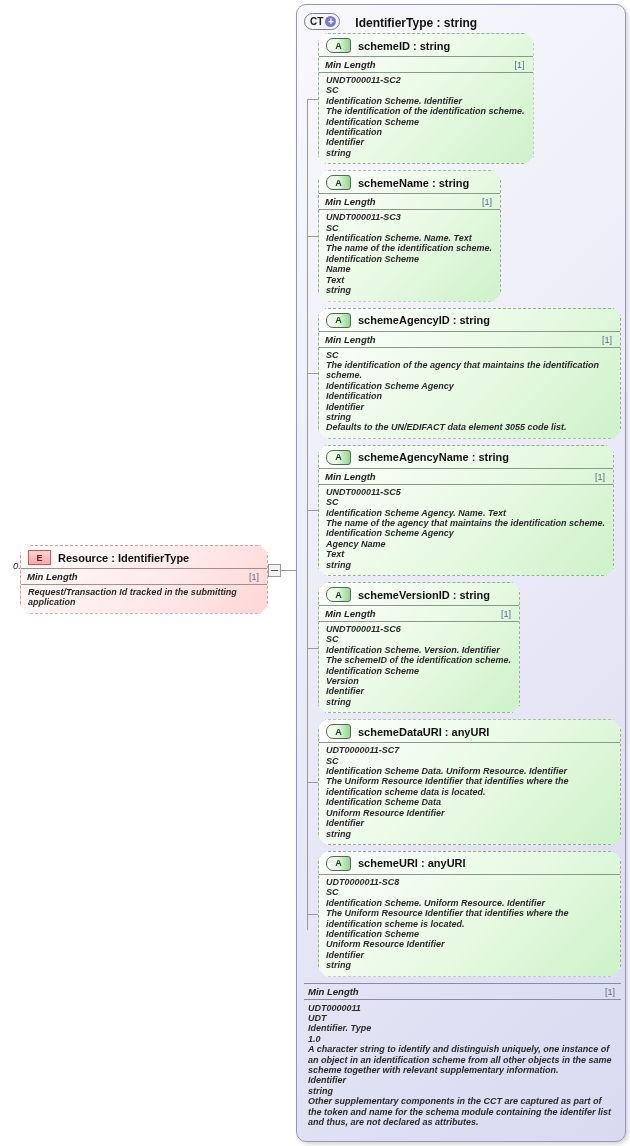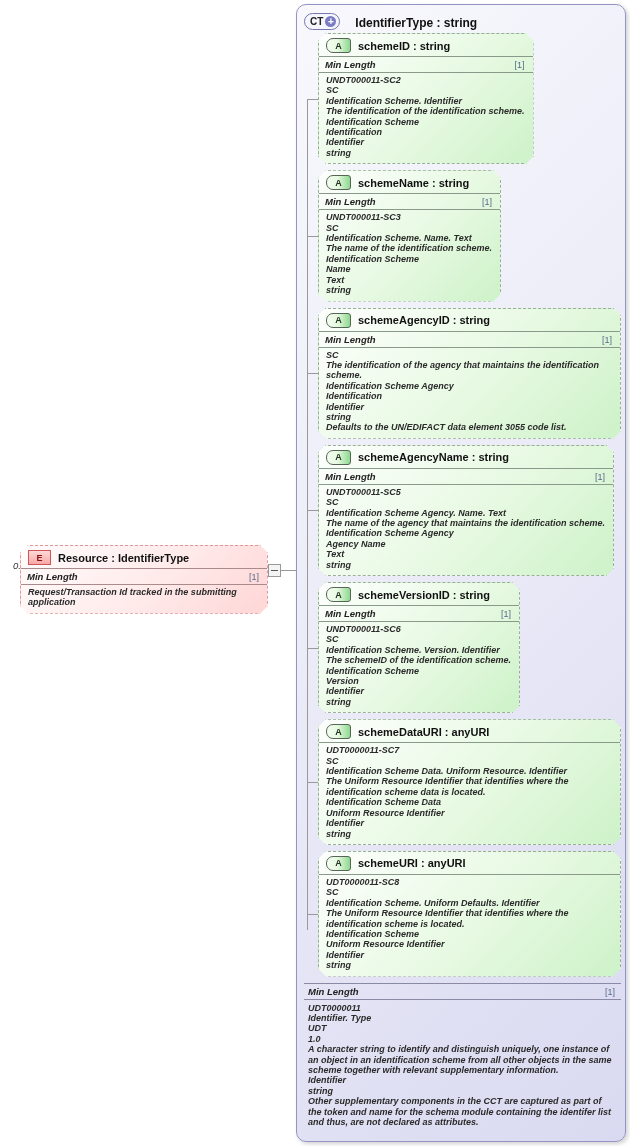--- a/index.html
+++ b/index.html
@@ -255,40 +255,40 @@
   <div class="attr-row">
     <div class="attr-box">
       <div class="box-header">
         <span class="a-pill">A</span>
         <span class="box-title">schemeURI : anyURI</span>
       </div>
 
       <div class="annotation">
               <div class="ann-line">UDT0000011-SC8</div>
               <div class="ann-line">SC</div>
-              <div class="ann-line">Identification Scheme. Uniform Defaults. Identifier</div>
+              <div class="ann-line">Identification Scheme. Uniform Resource. Identifier</div>
               <div class="ann-line">The Uniform Resource Identifier that identifies where the identification scheme is located.</div>
               <div class="ann-line">Identification Scheme</div>
               <div class="ann-line">Uniform Resource Identifier</div>
               <div class="ann-line">Identifier</div>
               <div class="ann-line">string</div>
             </div>
     </div>
   </div>
 </div>
 
     <div class="type-bottom">
       <div class="facet-row type-facet">
         <span class="facet-name">Min Length</span>
         <span class="facet-value">[1]</span>
       </div>
       <div class="type-annotation annotation" id="type-annotation">
           <div class="ann-line">UDT0000011</div>
+          <div class="ann-line">UDT</div>
           <div class="ann-line">Identifier. Type</div>
-          <div class="ann-line">UDT</div>
           <div class="ann-line">1.0</div>
           <div class="ann-line">A character string to identify and distinguish uniquely, one instance of an object in an identification scheme from all other objects in the same scheme together with relevant supplementary information.</div>
           <div class="ann-line">Identifier</div>
           <div class="ann-line">string</div>
           <div class="ann-line">Other supplementary components in the CCT are captured as part of the token and name for the schema module containing the identifer list and thus, are not declared as attributes.</div>
         </div>
     </div>
   </div>
 
   <div class="trunk"></div>

